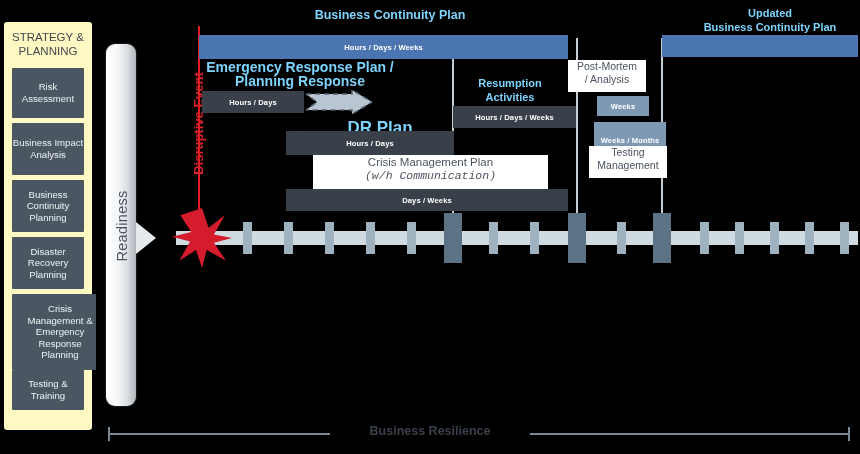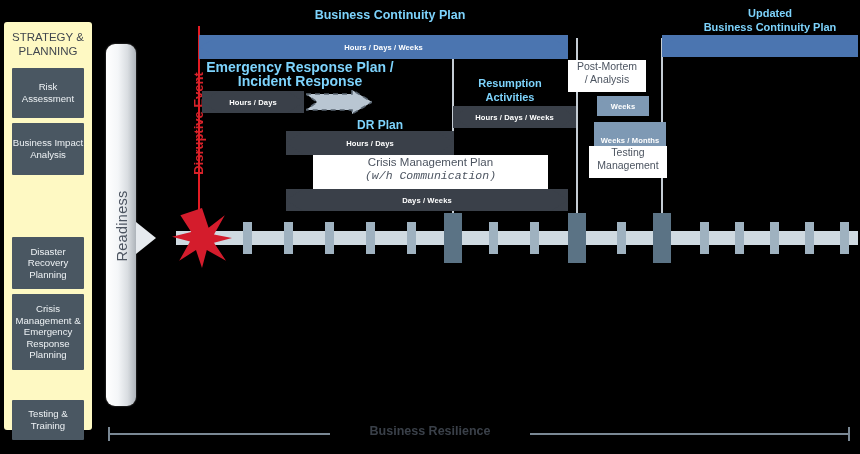--- a/index.html
+++ b/index.html
@@ -65,27 +65,30 @@
 <body>
 
 <div id="strategy-panel" class="abs">
   <div id="strategy-title">STRATEGY &amp; PLANNING</div>
   <div class="strat-box" style="top:46px;height:50px;">
       <span>Risk Assessment</span>
     </div>
   <div class="strat-box" style="top:101px;height:52px;">
       <span>Business Impact Analysis</span>
     </div>
+  <div class="strat-box" style="top:158px;height:52px;">
+      <span>Business Continuity Planning</span>
+    </div>
   <div class="strat-box" style="top:215px;height:52px;">
       <span>Disaster Recovery Planning</span>
     </div>
-  <div class="strat-box" style="top:272px;height:76px;">
+  <div class="strat-box" style="top:272px;height:76px;padding-left:12px;">
       <span>Crisis Management &amp; Emergency Response Planning</span>
     </div>
-  <div class="strat-box" style="top:378px;height:40px;">
+  <div class="strat-box" style="top:348px;height:40px;">
       <span>Testing &amp; Training</span>
     </div>
 </div>
 
 <div id="readiness-bar" class="abs">
   <div id="readiness-label">Readiness</div>
 </div>
 <div id="readiness-arrow" class="abs"></div>
 
 <div class="vline" style="left:452px;top:38px;height:190px;"></div>
@@ -97,36 +100,36 @@
 <div class="cap" style="left:250px;top:8px;width:280px;font-size:12.5px;">Business Continuity Plan</div>
 <div class="darrow blue" style="left:199px;top:35px;width:369px;height:24px;">
   <svg class="bar" viewBox="0 0 369 24" preserveAspectRatio="none">
     <polygon points="0,12 22,0 22,6 347,6 347,0 369,12 347,24 347,18 22,18 22,24" fill="#4b75b0"></polygon>
   </svg>
   <span class="lbl">Hours / Days / Weeks</span>
 </div>
 
 <div class="cap" style="left:200px;top:60px;width:200px;font-size:14px;line-height:14px;">
   <div>Emergency Response Plan /</div>
-  <div>Incident Response</div>
+  <div>Planning Response</div>
 </div>
 <div class="darrow dark" style="left:202px;top:91px;width:102px;height:22px;">
   <svg class="bar" viewBox="0 0 102 22" preserveAspectRatio="none">
     <polygon points="0,11 17,0 17,5 85,5 85,0 102,11 85,22 85,17 17,17 17,22" fill="#3a4049"></polygon>
   </svg>
   <span class="lbl">Hours / Days</span>
 </div>
 
 <div class="abs" style="left:306px;top:90px;width:66px;height:24px;">
   <svg width="66" height="24" viewBox="0 0 66 24">
     <polygon points="0,4 46,4 46,0 66,12 46,24 46,20 0,20 11,12" fill="#b9c6d2" stroke="#5a6672" stroke-width="1.6" stroke-dasharray="5,4"></polygon>
   </svg>
 </div>
 
-<div class="cap" style="left:320px;top:118px;width:120px;font-size:12px;">DR Plan</div>
+<div class="cap" style="left:320px;top:118px;width:120px;font-size:17px;">DR Plan</div>
 <div class="darrow dark" style="left:286px;top:131px;width:168px;height:24px;">
   <svg class="bar" viewBox="0 0 168 24" preserveAspectRatio="none">
     <polygon points="0,12 18,0 18,6 150,6 150,0 168,12 150,24 150,18 18,18 18,24" fill="#3a4049"></polygon>
   </svg>
   <span class="lbl">Hours / Days</span>
 </div>
 
 <div class="whitebox" style="left:313px;top:155px;width:235px;height:38px;font-size:11.5px;line-height:14px;">
   <div>Crisis Management Plan</div>
   <div style="font-style:italic;font-family:Liberation Mono, monospace;">(w/h Communication)</div>

